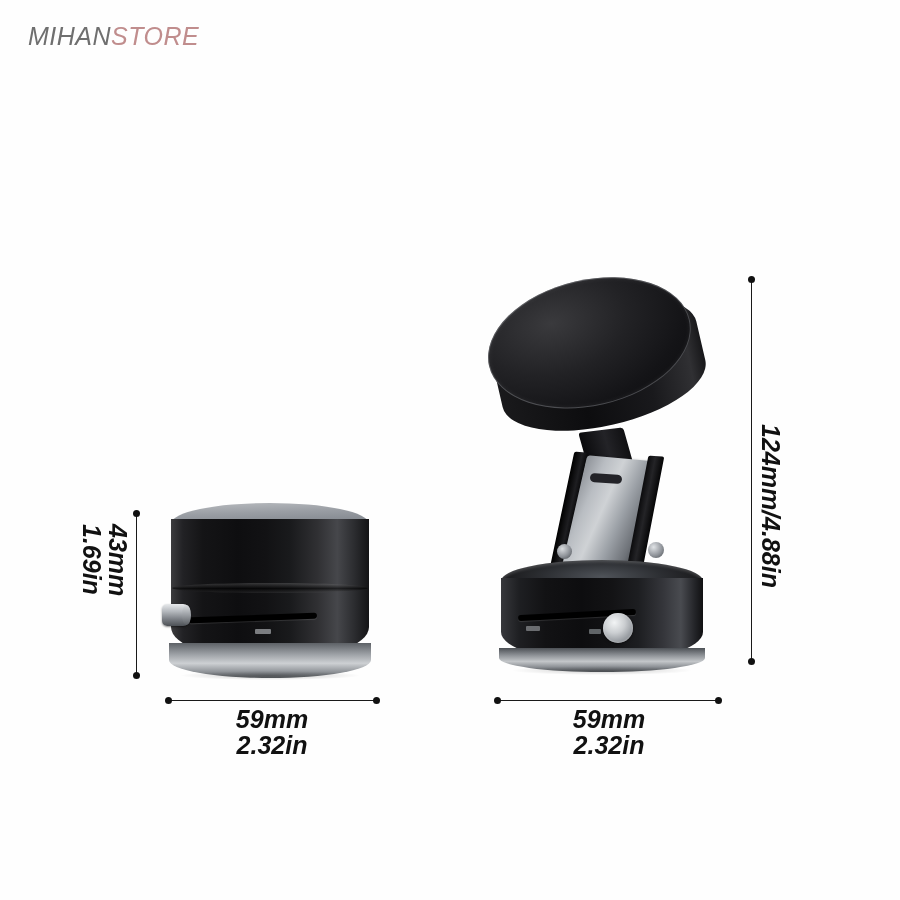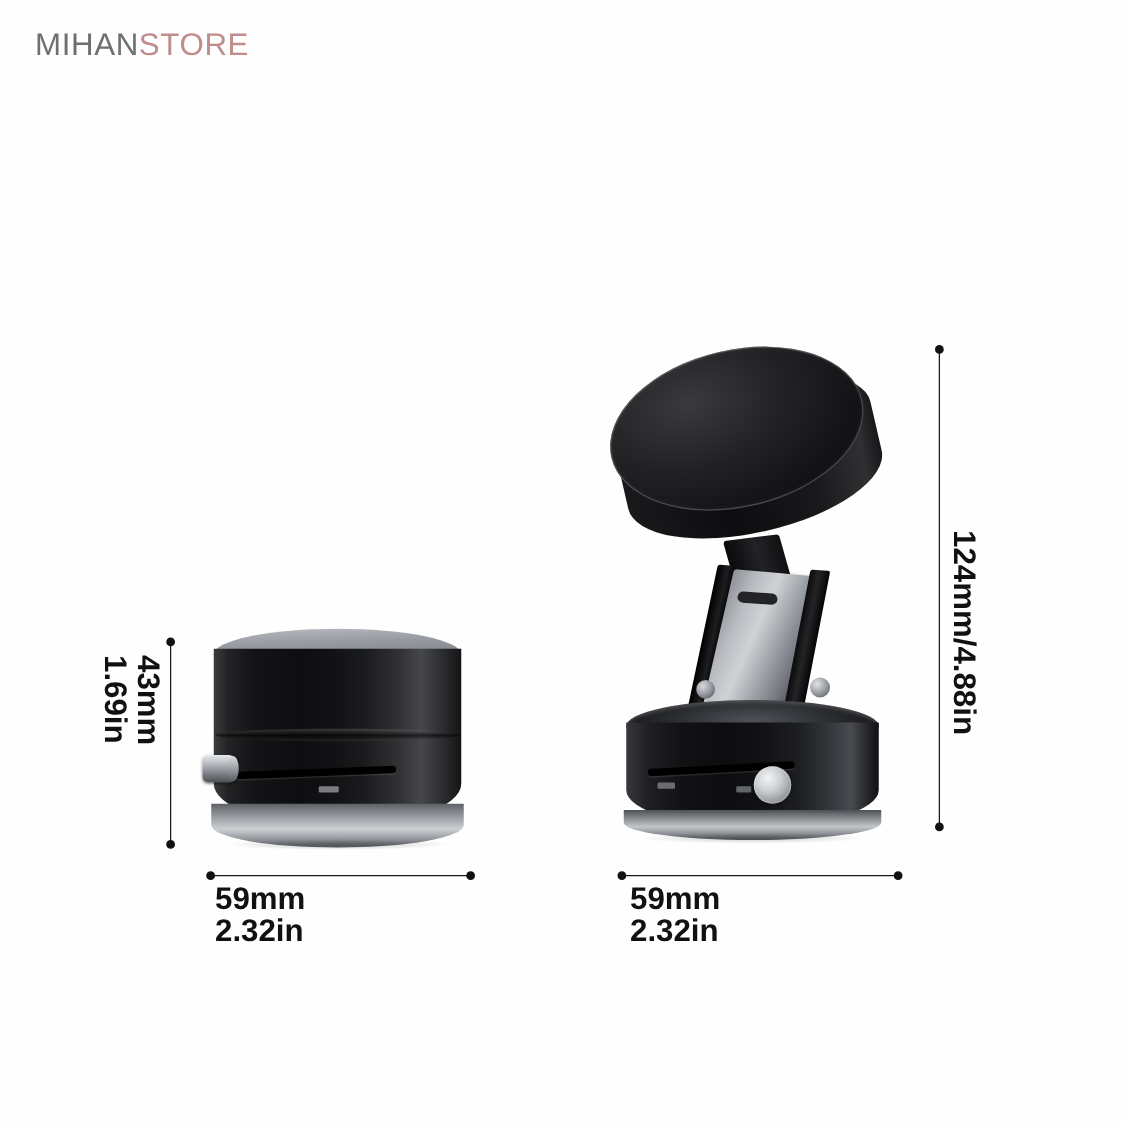--- a/index.html
+++ b/index.html
@@ -10,20 +10,21 @@
   body {
     font-family: "Liberation Sans", sans-serif;
     -webkit-font-smoothing: antialiased;
   }
   #page {
     position: relative;
     width: 900px;
     height: 900px;
     background: #fefefe;
     overflow: hidden;
+    font-style: italic;
   }
 
   
   #brand {
     position: absolute;
     left: 28px;
     top: 22px;
     font-size: 25px;
     letter-spacing: 0.5px;
     font-weight: 400;
@@ -374,20 +375,21 @@
   }
   .dot {
     position: absolute;
     width: 7px;
     height: 7px;
     border-radius: 50%;
     background: #111111;
   }
   .dim-label-h {
     position: absolute;
+    text-align: center;
     font-weight: bold;
     color: #111111;
     font-size: 25px;
     line-height: 26px;
     white-space: nowrap;
   }
   .dim-label-v {
     position: absolute;
     font-weight: bold;
     color: #111111;

